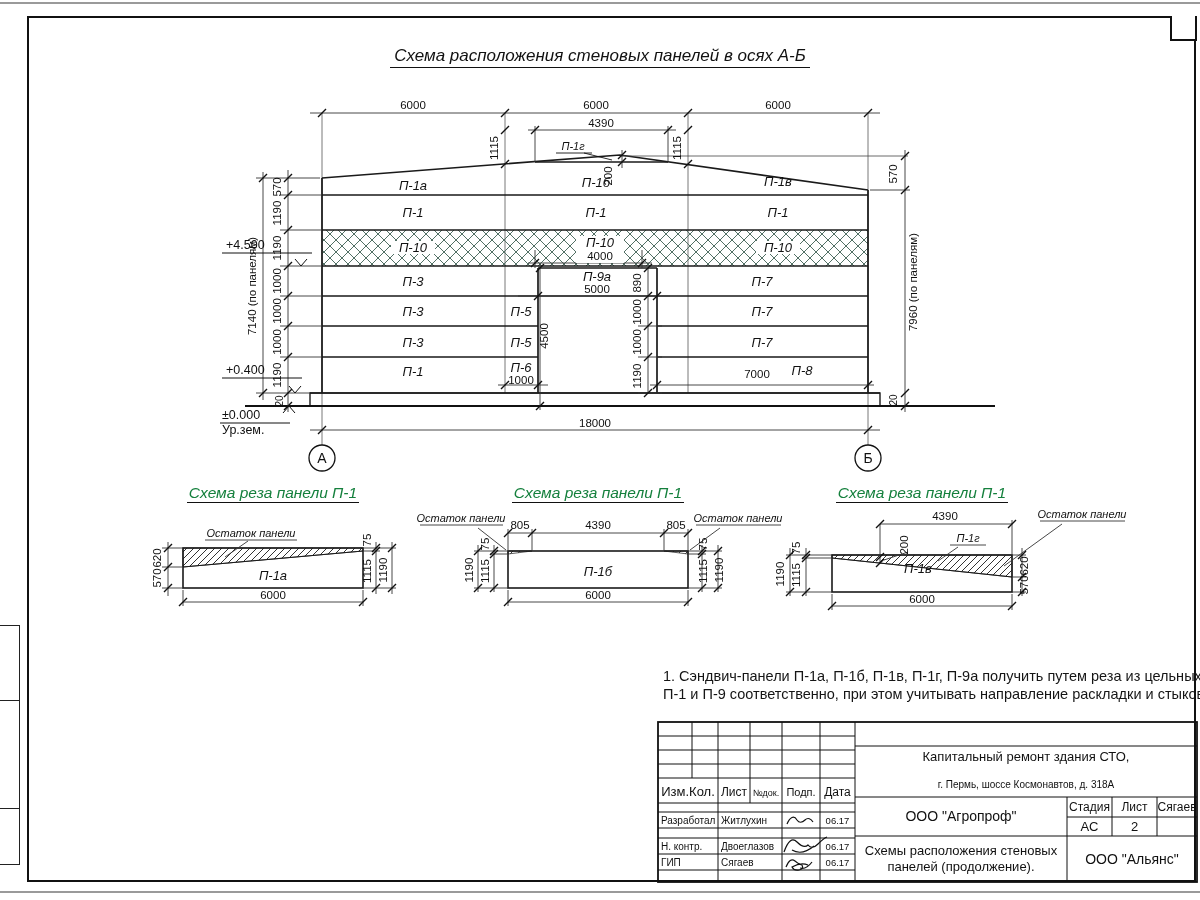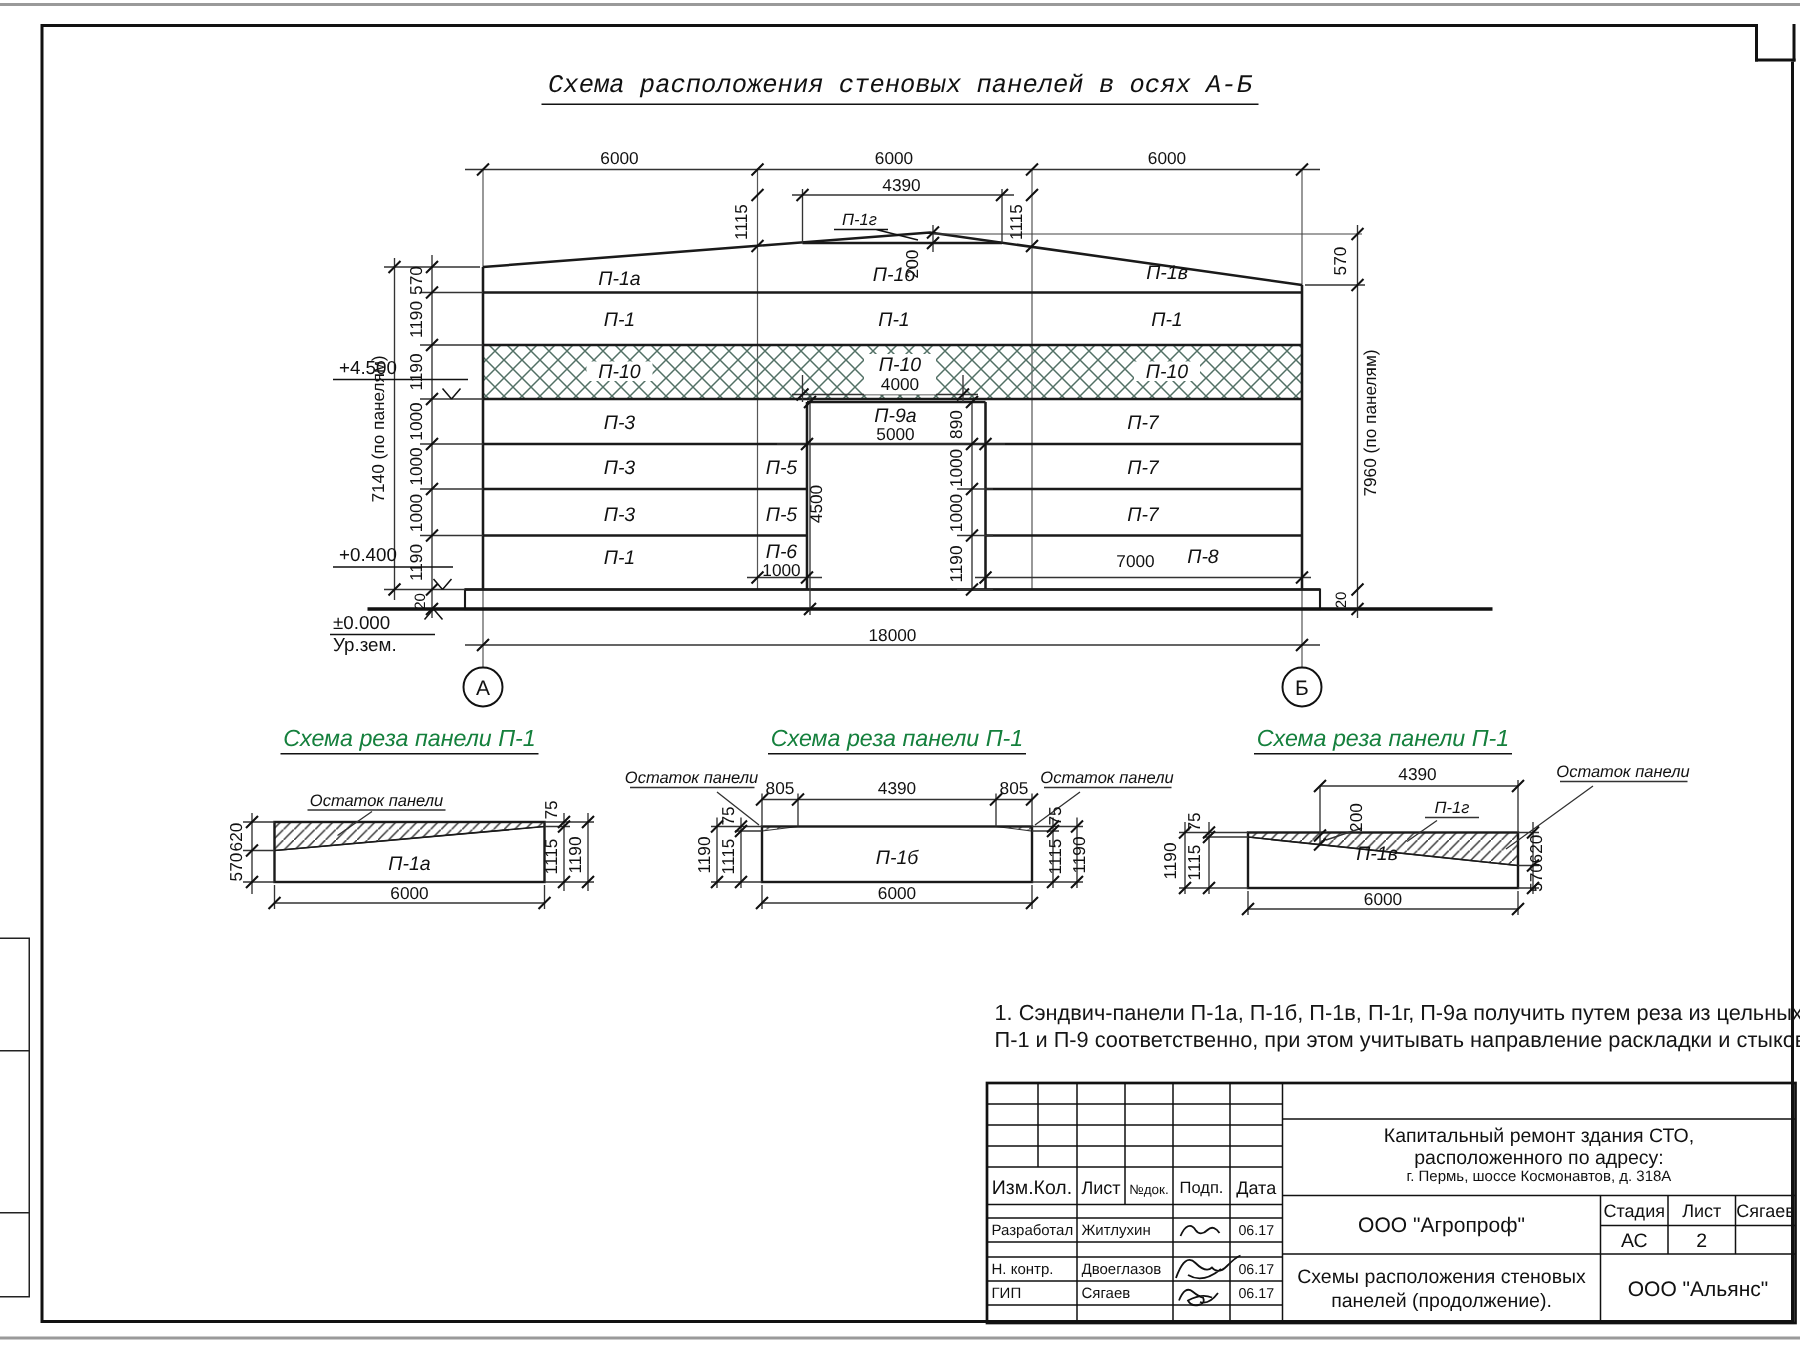--- a/index.html
+++ b/index.html
@@ -6,21 +6,21 @@
   #sheet{position:relative;width:1200px;height:900px;background:#ffffff;overflow:hidden;
          font-family:"Liberation Sans",sans-serif;color:#111;}
   .abs{position:absolute;}
   .edge{position:absolute;left:0;width:1200px;height:2px;background:#9a9a9a;}
   #frame{position:absolute;left:27px;top:16px;width:1169px;height:866px;
          border:2px solid #111;box-sizing:border-box;}
   #corner-box{position:absolute;left:1170px;top:16px;width:27px;height:25px;
          border:2px solid #111;box-sizing:border-box;border-top:none;background:#fff;}
   .mbox{position:absolute;left:-6px;width:26px;border:1.5px solid #222;background:#fff;box-sizing:border-box;}
   .ttl{position:absolute;text-align:center;font-style:italic;font-size:17px;color:#111;}
-  .ttl span{border-bottom:1.4px solid #111;padding:0 4px 2px 4px;font-family:Liberation Mono, monospace;}
+  .ttl span{border-bottom:1.4px solid #111;padding:0 4px 2px 4px;}
   .sttl{position:absolute;text-align:center;font-style:italic;font-size:15.5px;color:#15803d;width:240px;}
   .sttl span{border-bottom:1.3px solid #111;padding:0 2px 1px 2px;}
   .note{position:absolute;font-size:14.5px;line-height:17.5px;color:#151515;white-space:nowrap;}
   .tb{position:absolute;color:#111;overflow:hidden;}
   .c{text-align:center;}
   svg text{font-family:"Liberation Sans",sans-serif;}
   .dim{font-size:11.5px;fill:#111;}
   .dimS{font-size:10px;fill:#111;}
   .lbl{font-size:13px;font-style:italic;fill:#111;}
   .sm{font-size:11px;font-style:italic;fill:#111;}
@@ -283,21 +283,20 @@
   <div class="sttl" style="left:153px;top:484px"><span>Схема реза панели П-1</span></div>
   <div class="sttl" style="left:478px;top:484px"><span>Схема реза панели П-1</span></div>
   <div class="sttl" style="left:802px;top:484px"><span>Схема реза панели П-1</span></div>
 
   <div class="note" style="left:663px;top:668px">
     <div>1. Сэндвич-панели П-1а, П-1б, П-1в, П-1г, П-9а получить путем реза из цельных панелей</div>
     <div>П-1 и П-9 соответственно, при этом учитывать направление раскладки и стыкового шва.</div>
   </div>
 
   <div class="tb c" style="left:855px;top:749px;width:342px;height:16px;font-size:13px">Капитальный ремонт здания СТО,</div>
-  <div class="tb c" style="left:855px;top:764px;width:342px;height:16px;font-size:13px">расположенного по адресу:</div>
   <div class="tb c" style="left:855px;top:779px;width:342px;height:16px;font-size:10px">г. Пермь, шоссе Космонавтов, д. 318А</div>
   <div class="tb c" style="left:855px;top:797px;width:212px;height:39px;line-height:39px;font-size:14px">ООО "Агропроф"</div>
   <div class="tb c" style="left:1067px;top:797px;width:45px;height:20px;line-height:20px;font-size:12px">Стадия</div>
   <div class="tb c" style="left:1112px;top:797px;width:45px;height:20px;line-height:20px;font-size:12px">Лист</div>
   <div class="tb c" style="left:1157px;top:797px;width:40px;height:20px;line-height:20px;font-size:12px">Сягаев</div>
   <div class="tb c" style="left:1067px;top:817px;width:45px;height:19px;line-height:19px;font-size:13px">АС</div>
   <div class="tb c" style="left:1112px;top:817px;width:45px;height:19px;line-height:19px;font-size:13px">2</div>
   <div class="tb c" style="left:1157px;top:817px;width:40px;height:19px;line-height:19px;font-size:13px"></div>
   <div class="tb c" style="left:855px;top:843px;width:212px;height:16px;font-size:13px">Схемы расположения стеновых</div>
   <div class="tb c" style="left:855px;top:859px;width:212px;height:16px;font-size:13px">панелей (продолжение).</div>

